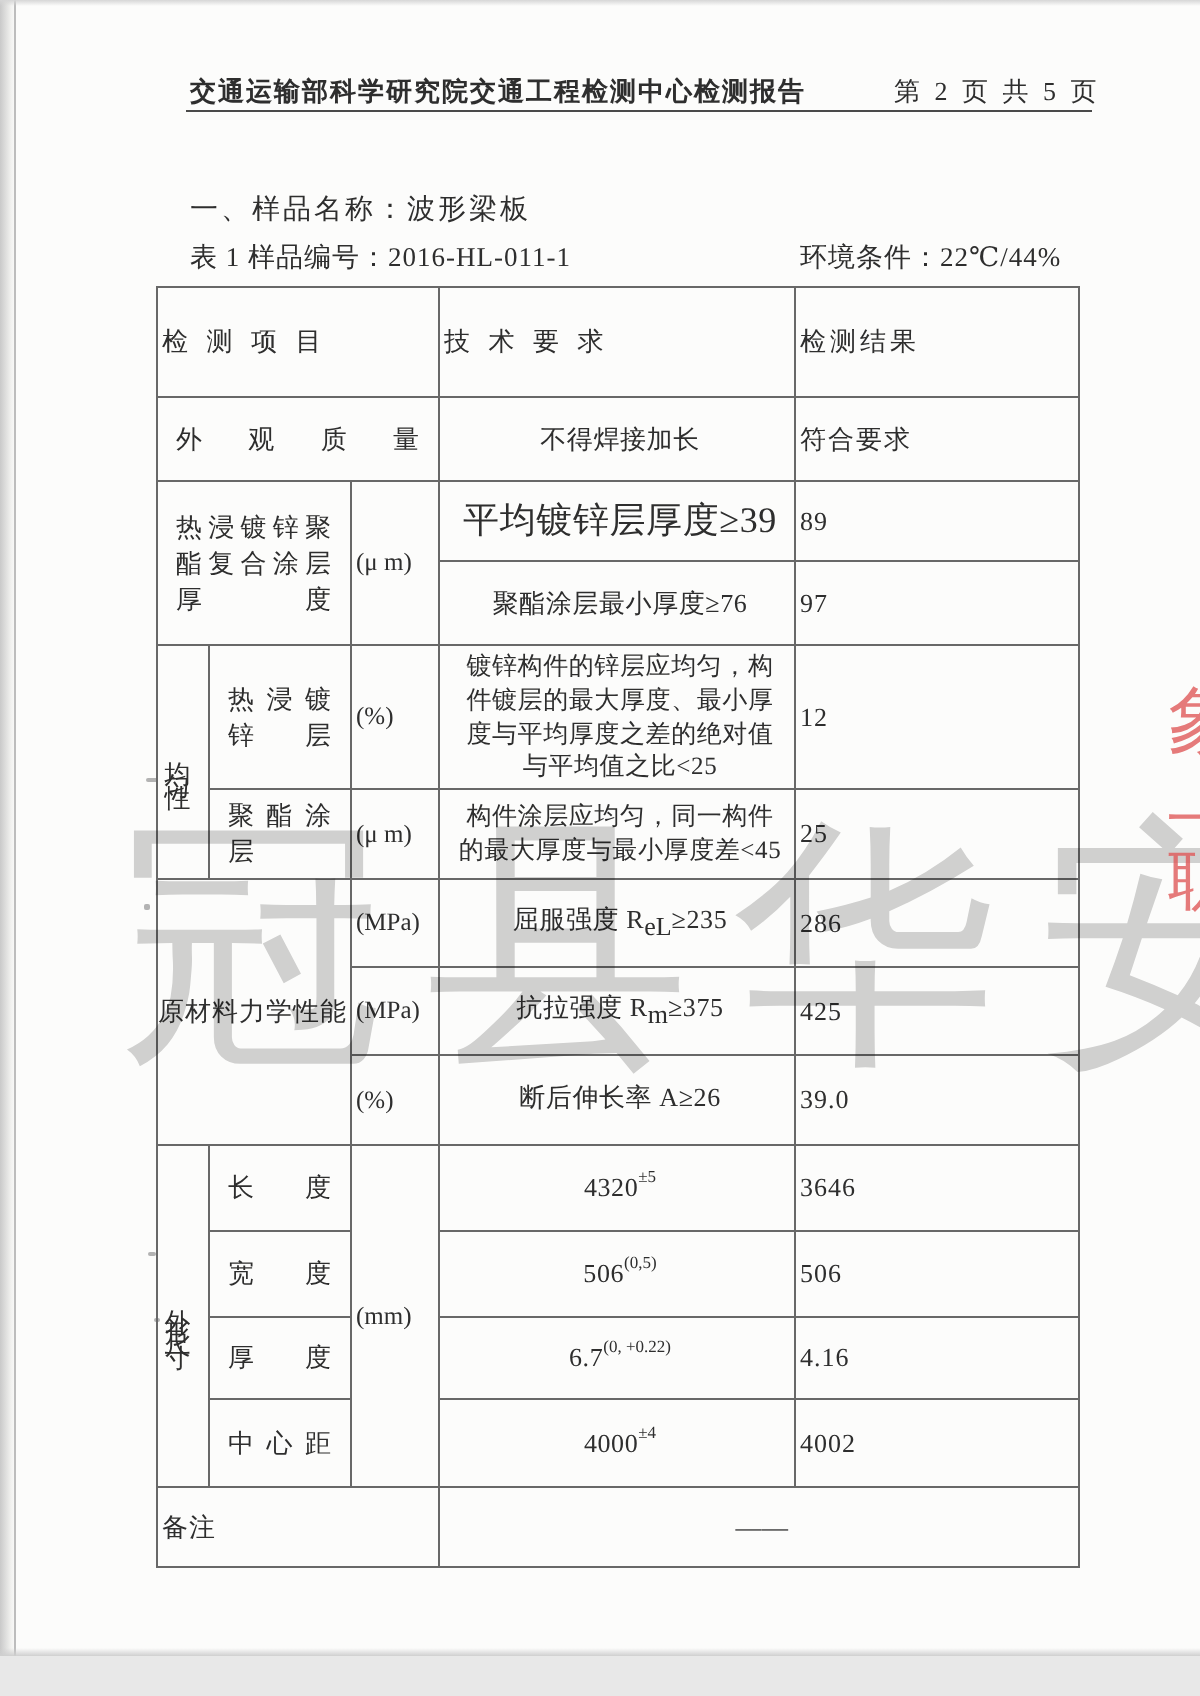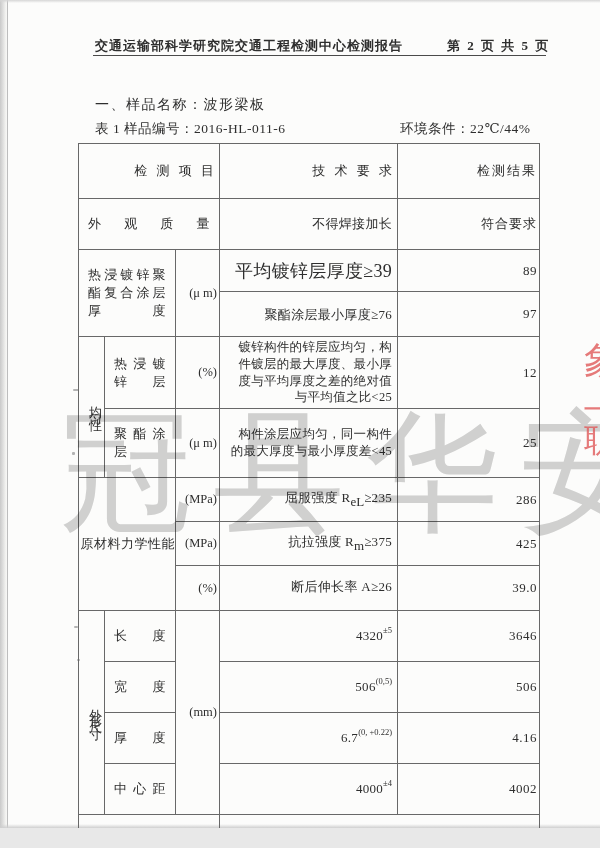--- a/index.html
+++ b/index.html
@@ -15,37 +15,37 @@
     background:linear-gradient(to right,#c9c9c9,#f2f2f0 70%,rgba(255,255,255,0)); }
   .edge-left-line { position:absolute; left:7px; top:0; width:1px; height:100%; background:#bdbdbd; }
   .edge-top { position:absolute; left:0; top:0; width:100%; height:3px;
     background:linear-gradient(to bottom,#d6d6d6,rgba(255,255,255,0)); }
   .edge-bottom { position:absolute; left:0; bottom:0; width:100%; height:4px;
     background:linear-gradient(to top,#cfcfcf,rgba(255,255,255,0)); }
   .speck { position:absolute; background:#b3b3b3; border-radius:1px; }
 
   
   .hdr-title { position:absolute; left:95px; top:37px; font-size:13px; font-weight:bold; letter-spacing:1px; }
-  .hdr-page  { position:absolute; left:447px; top:37px; font-size:13px; font-weight:bold; letter-spacing:2px; }
+  .hdr-page  { position:absolute; left:447px; top:37px; font-size:13px; font-weight:normal; letter-spacing:2px; }
   .hdr-rule  { position:absolute; left:93px; top:55px; width:453px; height:1.4px; background:#4a4a4a; }
 
   .sec-title { position:absolute; left:95px; top:96px; font-size:14px; letter-spacing:1.5px; }
   .tbl-caption { position:absolute; left:95px; top:120px; font-size:13.5px; letter-spacing:0.5px; }
   .env-cond    { position:absolute; left:400px; top:120px; font-size:13.5px; letter-spacing:0.5px; }
 
   
   .tbl-wrap { position:absolute; left:78px; top:143px; }
   table { border-collapse:collapse; table-layout:fixed; width:461px; }
   td {
-    border:1.3px solid #686868; font-size:13px; text-align:right;
+    border:1.3px solid #686868; font-size:13px; text-align:left;
     vertical-align:middle; padding:0 2px; letter-spacing:0.5px;
     overflow:hidden;
   }
-  td.req { text-align:right; padding:2px 5px 2px 8px; font-size:12.5px; line-height:1.34; letter-spacing:0.3px; }
-  td.just { text-align:justify; text-align-last:justify; padding:16px 9px; }
+  td.req { text-align:center; padding:2px 5px 2px 8px; font-size:12.5px; line-height:1.34; letter-spacing:0.3px; }
+  td.just { text-align:justify; text-align-last:justify; padding:4px 9px; }
   td.nowrap { white-space:nowrap; padding:0; letter-spacing:0.5px;margin-top:20px; }
   .vert { display:inline-block; writing-mode:vertical-rl; text-orientation:upright;
           letter-spacing:6px; line-height:1.1; font-size:13px; }
   sup { font-size:8.5px; letter-spacing:0; vertical-align:top; position:relative; top:-2px; }
   sub { font-size:13px; letter-spacing:0; }
   .unit { font-size:12.5px; letter-spacing:0; }
 
   
   .watermark {
     position:absolute; left:60px; top:408px; width:620px;
@@ -75,21 +75,21 @@
   <div class="speck" style="left:73px;top:389px;width:6px;height:2px;"></div>
   <div class="speck" style="left:72px;top:452px;width:3px;height:3px;"></div>
   <div class="speck" style="left:74px;top:626px;width:4px;height:2px;"></div>
   <div class="speck" style="left:77px;top:659px;width:3px;height:2px;"></div>
 
   <div class="hdr-title">交通运输部科学研究院交通工程检测中心检测报告</div>
   <div class="hdr-page">第 2 页 共 5 页</div>
   <div class="hdr-rule"></div>
 
   <div class="sec-title">一、样品名称：波形梁板</div>
-  <div class="tbl-caption">表 1 样品编号：2016-HL-011-6</div>
+  <div class="tbl-caption">表 1 样品编号：2016-HL-011-1</div>
   <div class="env-cond">环境条件：22℃/44%</div>
 
   <div class="tbl-wrap">
     <table>
       <colgroup>
         <col style="width:26px">
           <col style="width:71px">
           <col style="width:44px">
         <col style="width:178px">
           <col style="width:142px">

